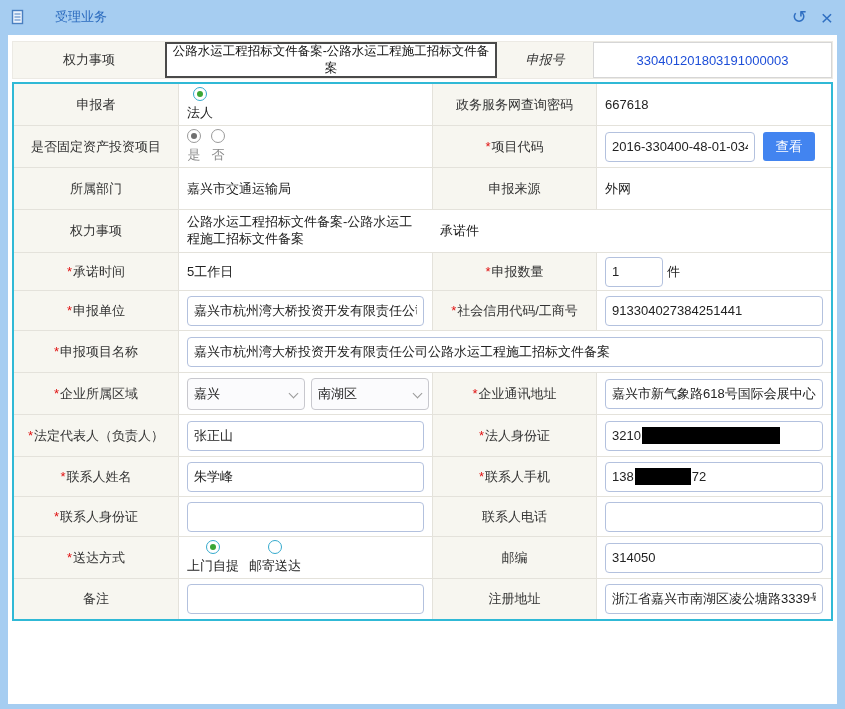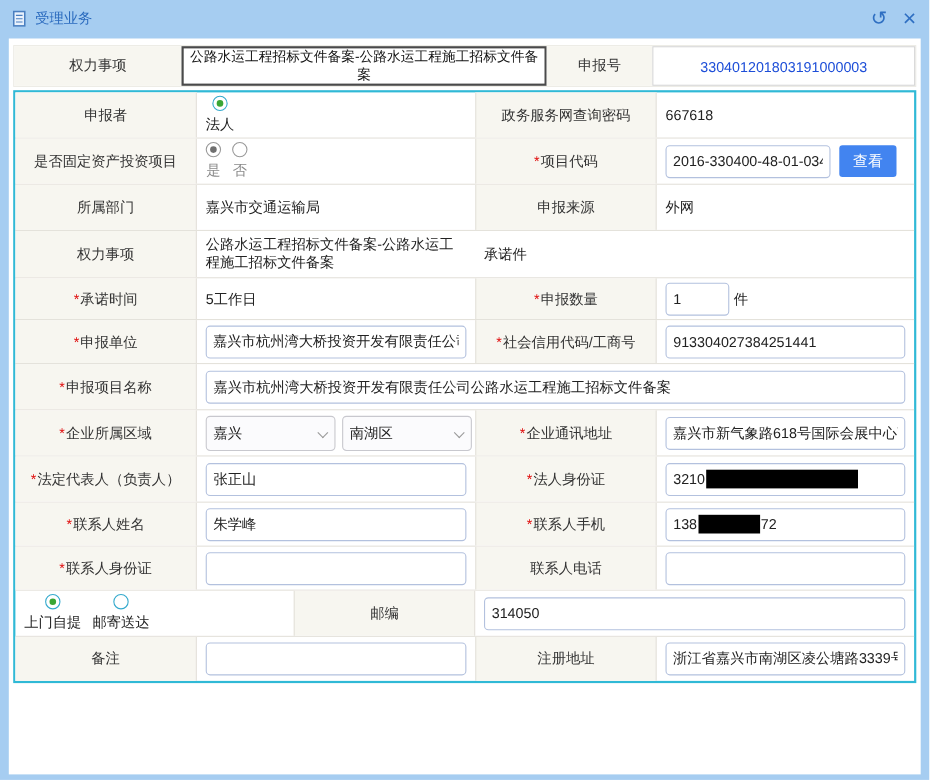--- a/index.html
+++ b/index.html
@@ -4,34 +4,34 @@
 <style>
   * { margin:0; padding:0; box-sizing:border-box; }
   html,body { width:845px; height:709px; }
   body { font-family:"Liberation Sans","DejaVu Sans",sans-serif; font-size:13px; color:#333; }
 
   .window { width:845px; height:709px; background:#a6cdf1; position:relative; overflow:hidden; }
 
   
   .titlebar { height:34px; display:flex; align-items:center; padding:0 12px 0 10px; }
   .title-icon { width:16px; height:16px; margin-right:6px; }
-  .title-text { color:#2a6abe; font-size:13px; }
+  .title-text { color:#2a6abe; font-size:13px;margin-left:23px; }
   .titlebar-spacer { flex:1; }
   .tb-btn { color:#2f6fc2; font-size:19px; line-height:1; margin-left:14px; cursor:pointer; }
   .tb-btn.refresh { font-size:18px; }
   .tb-btn.close { font-size:21px; }
 
   
   .panel { position:absolute; left:8px; right:8px; top:35px; bottom:5px; background:#fff; overflow:hidden; }
 
   
   .header-strip { display:flex; align-items:stretch; margin:6px 4px 0 4px; height:38px; border:1px solid #eceae4; }
   .hs-label { background:#f7f6f0; display:flex; align-items:center; justify-content:center; color:#333; }
   .hs-label.first { width:152px; }
-  .hs-label.second { width:96px; }
+  .hs-label.second { width:96px;font-style:italic; }
   .hs-value-strong { width:332px; border:2px solid #4a4a4a; background:#fff; display:flex; align-items:center; justify-content:center; text-align:center; font-size:12.5px; color:#111; padding:0 2px; }
   .hs-value-plain { flex:1; border:1px solid #d6d6d6; background:#fff; display:flex; align-items:center; justify-content:center; font-size:13px; color:#1d4ed8; margin:0; }
 
   
   .tabs { display:flex; margin:8px 4px 0 4px; gap:4px; }
   .tab { height:28px; background:#2ebddf; color:#fff; display:flex; align-items:center; justify-content:center; font-size:13.5px; cursor:pointer; padding:0 6px; overflow:hidden; white-space:nowrap; }
   .tab.active { background:#149ed6; }
   .tab.t1 { width:88px; }
   .tab.t2 { width:104px; }
   .tab.t3, .tab.t4, .tab.t5 { width:104px; }
@@ -235,20 +235,21 @@
         <div class="val">
           <input class="tinput w-full" type="text" value="" style="">
         </div>
         <div class="lbl r2">联系人电话</div>
         <div class="val2">
           <input class="tinput w-right" type="text" value="" style="">
         </div>
       </div>
 
       <div class="row" style="height:42px;">
+        <div class="lbl req">送达方式</div>
         <div class="val">
           <span class="radio-group">
             <span class="radio-opt">
               <span class="radio checked"></span>
               <span class="radio-label">上门自提</span>
             </span>
             <span class="radio-opt">
               <span class="radio"></span>
               <span class="radio-label">邮寄送达</span>
             </span>

